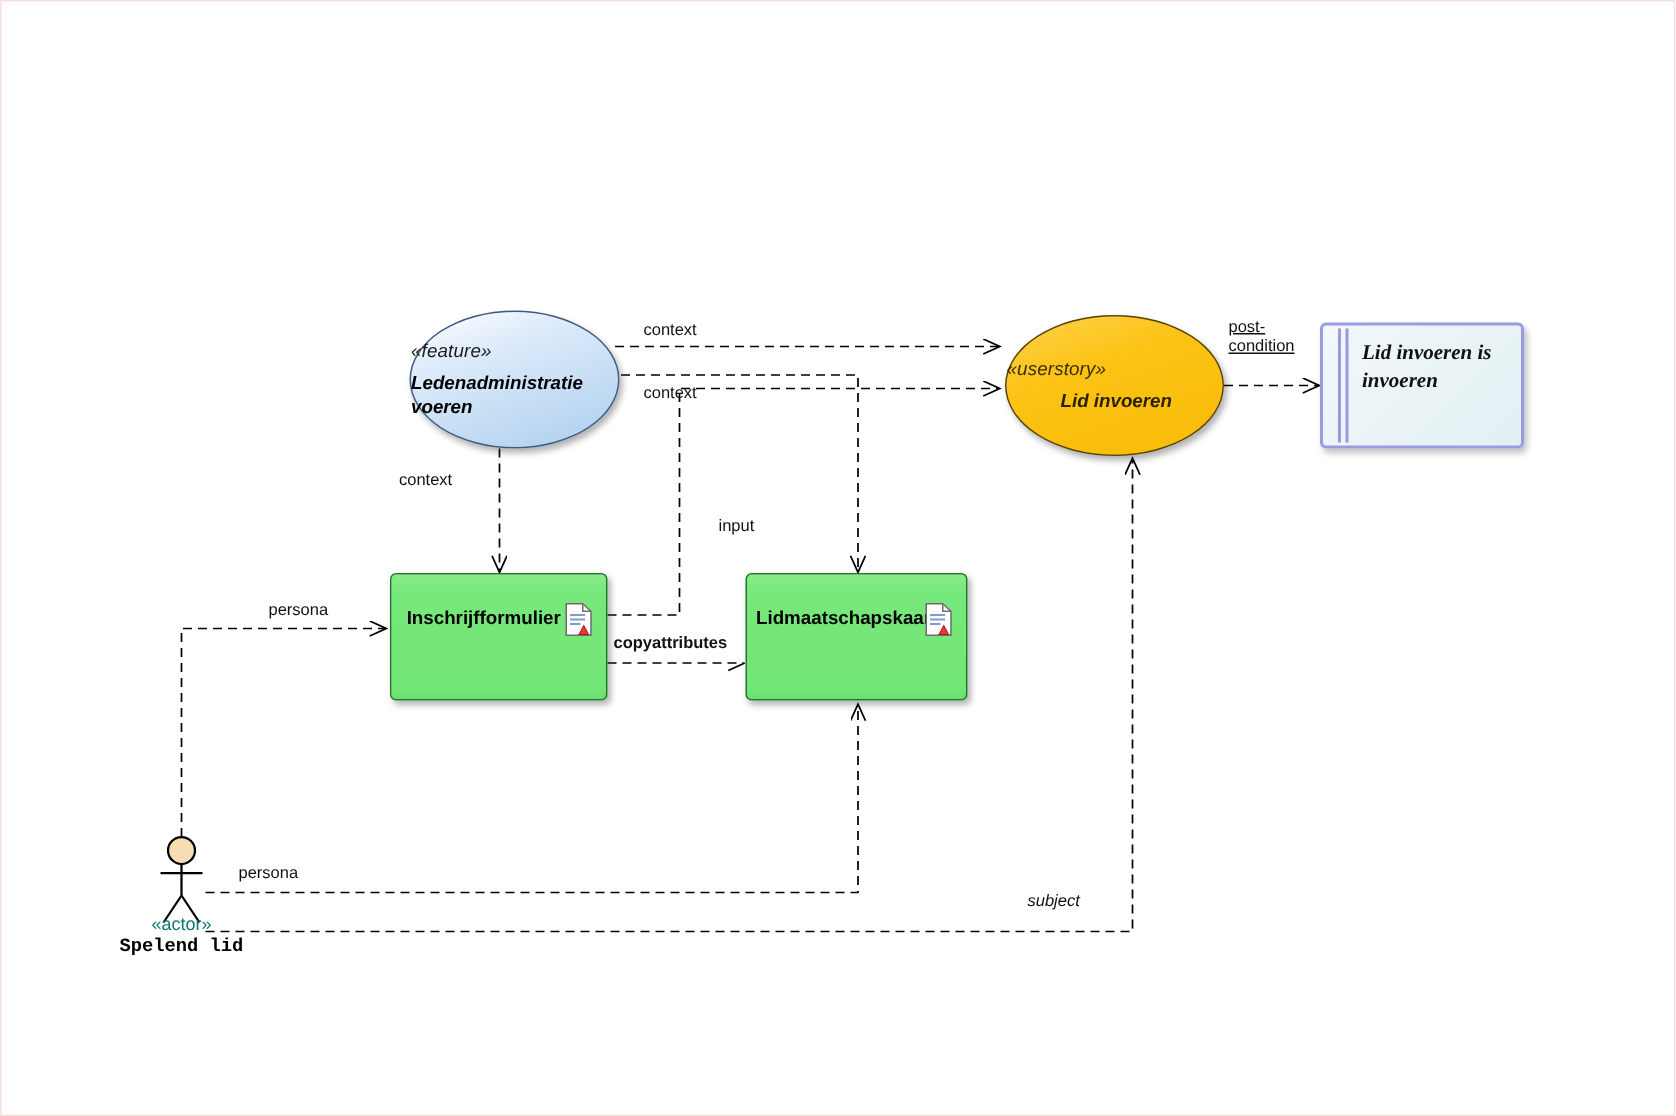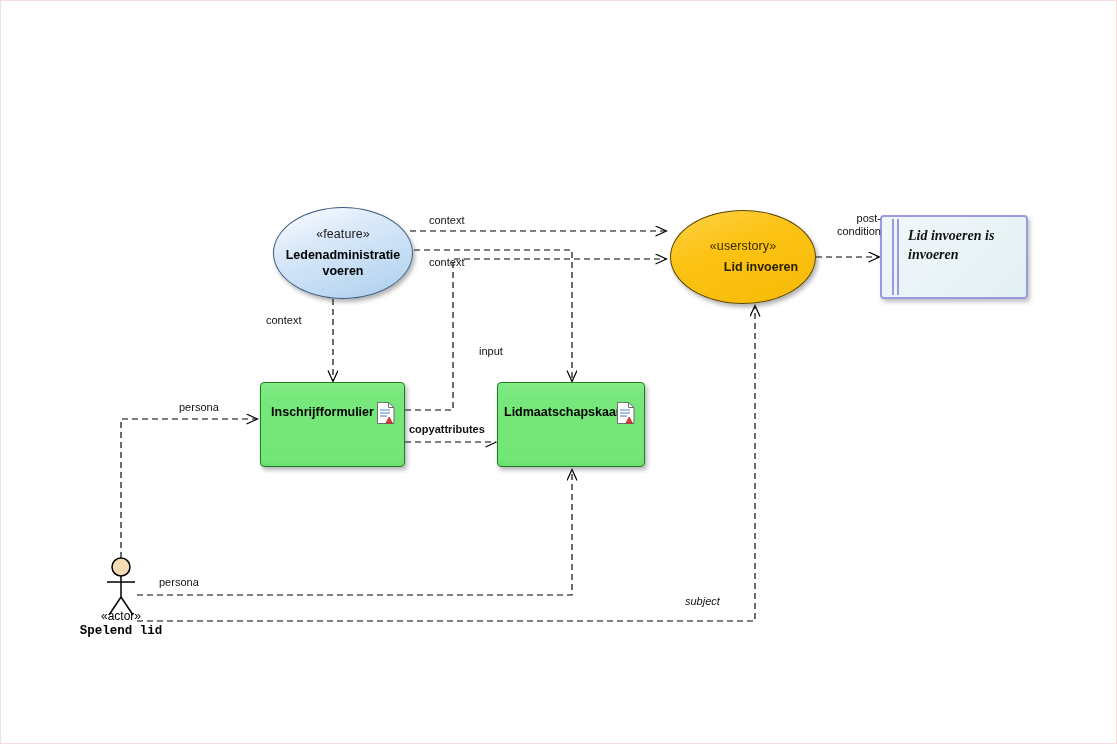--- a/index.html
+++ b/index.html
@@ -13,22 +13,22 @@
     box-sizing:border-box;
     border:1px solid #f6dede;
   }
   #svg{position:absolute;left:0;top:0;width:1117px;height:744px;}
 
   
   .node{position:absolute;box-sizing:border-box;}
 
   .ellipse{
     border-radius:50%;
-    display:flex;flex-direction:column;align-items:center;justify-content:center;
-    text-align:center;line-height:1.25;
+    display:flex;flex-direction:column;align-items:flex-start;justify-content:center;
+    text-align:center;line-height:1.25;font-style:italic;
   }
   .ell-feature{
     background:linear-gradient(160deg,#ffffff 0%,#dceafa 32%,#bcd8f2 78%,#a9cdee 100%);
     border:1px solid #3d5a80;
     box-shadow:2px 3px 4px rgba(60,60,60,.40);
   }
   .ell-story{
     background:linear-gradient(160deg,#ffd24a 0%,#fcc315 38%,#f7bb06 100%);
     border:1px solid #5a4300;
     box-shadow:2px 3px 4px rgba(60,60,60,.40);
@@ -67,29 +67,29 @@
   .note .ntext{
     position:absolute;left:26px;right:8px;top:10px;
     font-family:"Liberation Serif","DejaVu Serif",serif;
     font-weight:bold;font-style:italic;font-size:14px;color:#111;line-height:1.35;
   }
 
   
   .actor-caption{
     position:absolute;text-align:center;line-height:1.25;width:140px;
   }
-  .actor-stereo{font-size:12px;color:#000000;}
+  .actor-stereo{font-size:12px;color:#0f766e;}
   .actor-name{font-size:12.5px;font-weight:bold;color:#000;font-family:Liberation Mono, monospace;}
 
   
   .elabel{
     position:absolute;font-size:11px;color:#111;white-space:nowrap;
     line-height:1.2;background:transparent;
   }
-  .elabel.two{white-space:normal;text-align:right;width:62px;}
+  .elabel.two{white-space:normal;text-align:left;width:62px;text-decoration:underline;}
 </style>
 </head>
 <body>
 
 <div id="canvas">
 
   <svg id="svg" viewBox="0 0 1117 744" xmlns="http://www.w3.org/2000/svg">
     <defs>
       <marker id="openarrow" markerWidth="14" markerHeight="14" refX="11.5" refY="5" orient="auto" markerUnits="userSpaceOnUse">
         <path d="M1,0 L12,5 L1,10" fill="none" stroke="#000" stroke-width="1.2"></path>
@@ -161,21 +161,21 @@
       <path d="M12.5,1.5 v5 h5.5" fill="none" stroke="#6d6d6d" stroke-width="1"></path>
       <g stroke="#7a9ec9" stroke-width="1.3">
         <line x1="4" y1="9" x2="14" y2="9"></line>
         <line x1="4" y1="12" x2="14" y2="12"></line>
         <line x1="4" y1="15" x2="11" y2="15"></line>
       </g>
       <path d="M10,22 l3.2,-6 l3.2,6 z" fill="#e03a3a" stroke="#b71c1c" stroke-width=".7"></path>
     </svg>
   </div>
 
-  <div class="node note" style="left:879px;top:214px;width:148px;height:84px;">
+  <div class="node note" style="left:879px;top:214px;width:136px;height:84px;">
     <div class="bar1"></div>
     <div class="bar2"></div>
     <div class="ntext">
       <span>Lid invoeren is</span><br>
       <span>invoeren</span>
     </div>
   </div>
 
   <div class="actor-caption" style="left:50px;top:608px;">
     <div class="actor-stereo">«actor»</div>

